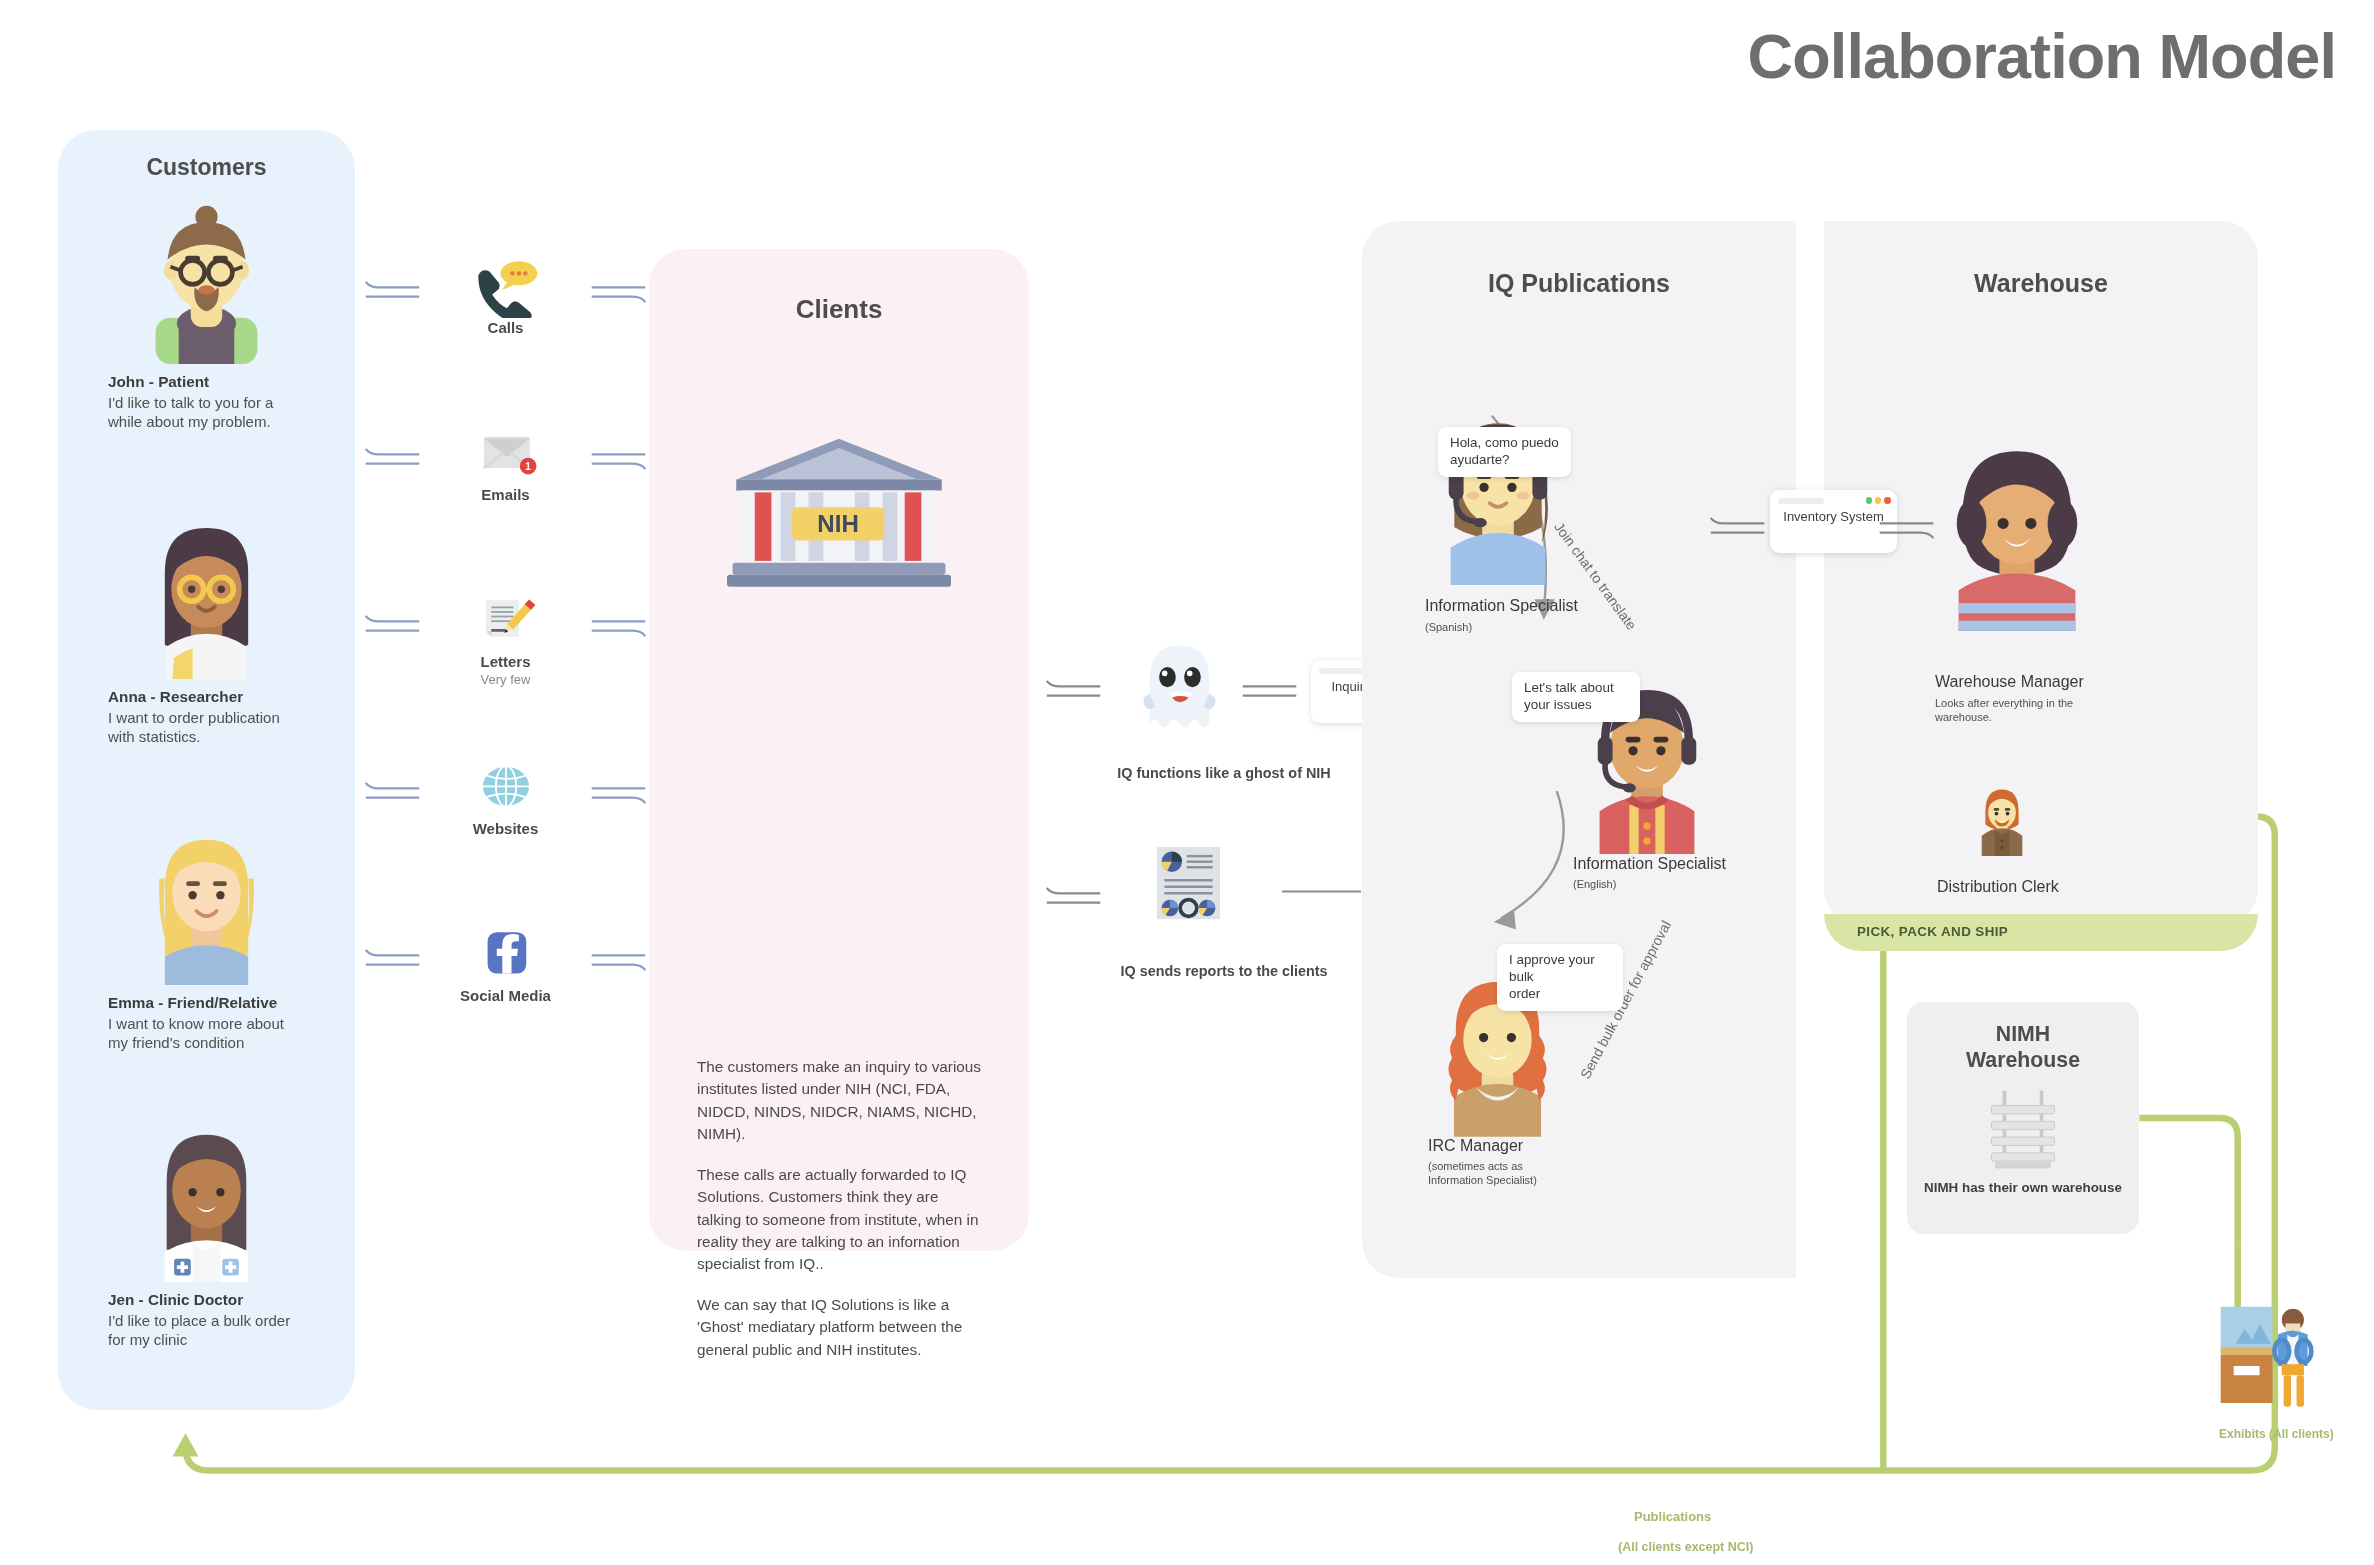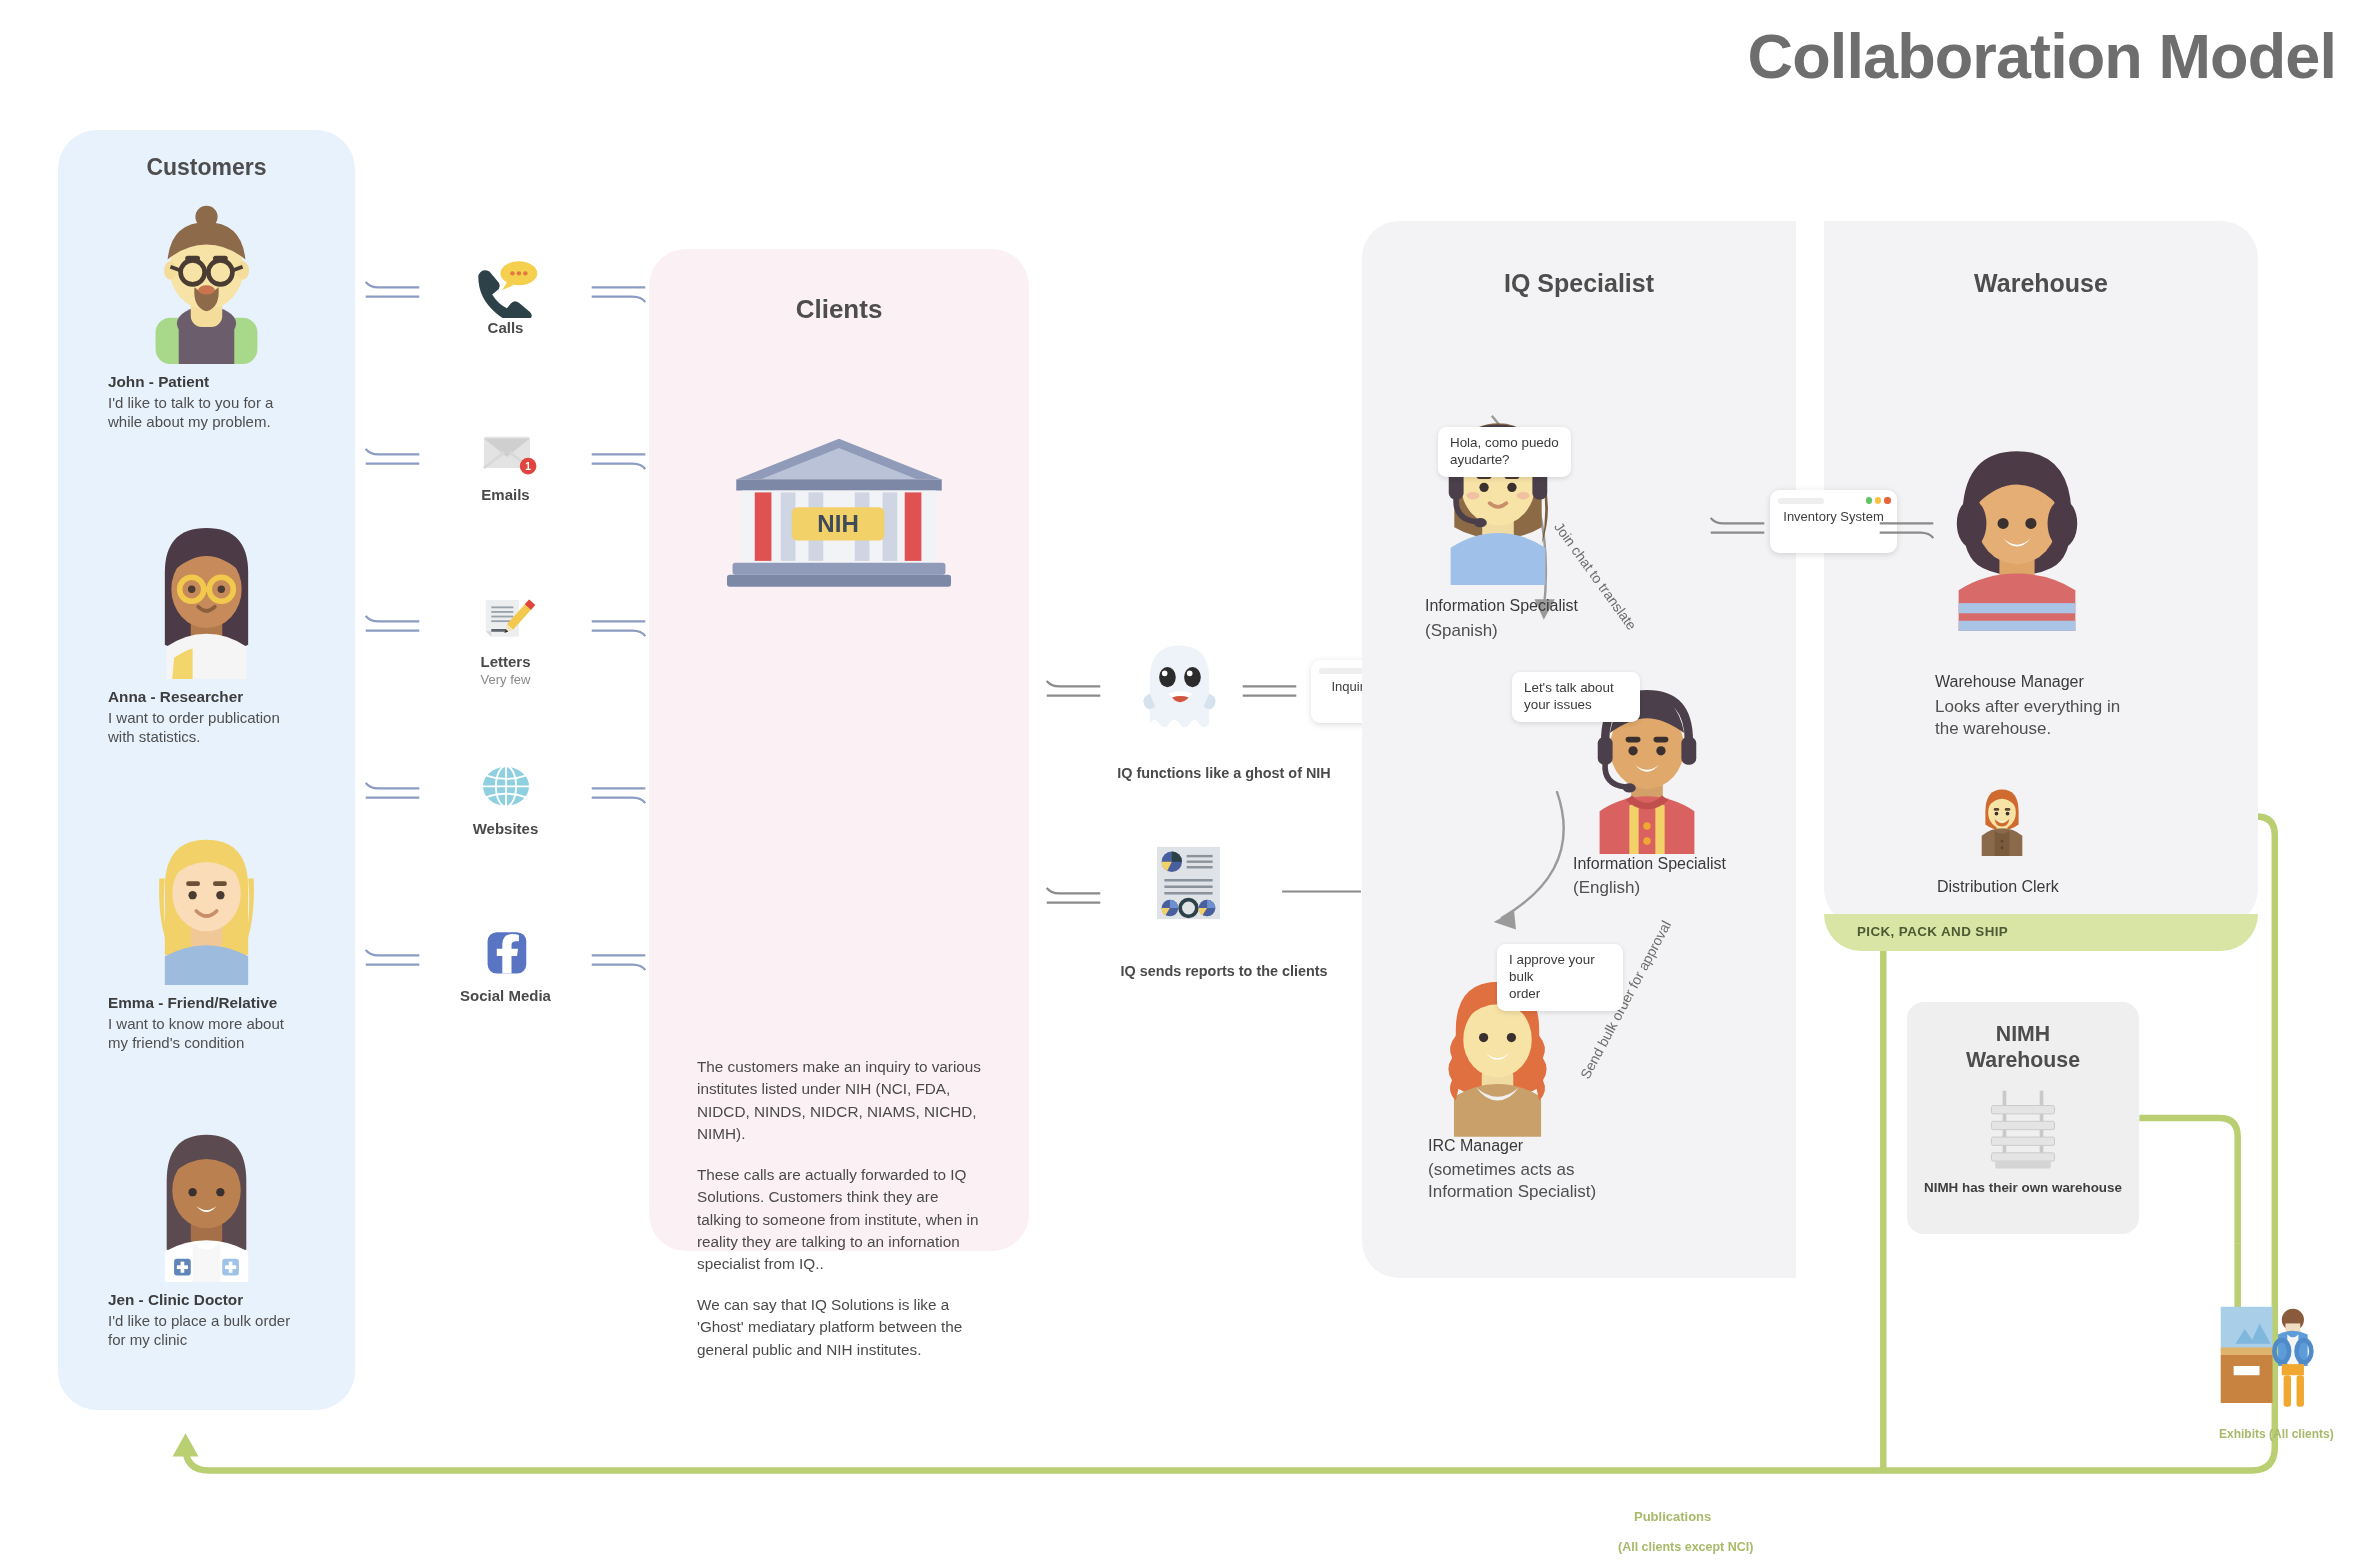--- a/index.html
+++ b/index.html
@@ -134,21 +134,21 @@
     position: absolute; left: 1824px; top: 221px;
     width: 434px; height: 705px;
     background: #f3f3f5;
     border-radius: 0 37px 37px 37px;
   }
   .panel-title {
     position: absolute; top: 48px; left: 0; width: 100%; text-align: center;
     font-size: 25px; font-weight: bold; color: #4d4d4d;
   }
   .person-name { font-size: 16px; font-weight: normal; color: #3a3a3a; }
-  .person-sub  { font-size: 17px; color: #4f4f4f; line-height: 1.28; }
+  .person-sub  { font-size: 11px; color: #4f4f4f; line-height: 1.28; }
 
   .bubble {
     position: absolute;
     background: #ffffff;
     border-radius: 8.3px;
     padding: 8.3px 12px;
     font-size: 13.4px;
     line-height: 1.25;
     color: #3a3a3a;
     box-shadow: 0 1.9px 5.6px rgba(0,0,0,0.11);
@@ -552,21 +552,21 @@
   </div>
 
   <svg class="abs" style="left:223px;top:37px;" width="83" height="11" viewBox="0 0 90 12">
     <line x1="2" y1="6" x2="88" y2="6" stroke="#8a8a8a" stroke-width="2.4"></line>
   </svg>
 
   <div id="reports-caption">IQ sends reports to the clients</div>
 </div>
 
 <div id="hq-panel">
-  <div class="panel-title">IQ Specialist</div>
+  <div class="panel-title">IQ Publications</div>
 </div>
 
 <svg class="abs" style="left:1362px;top:221px;width:434px;height:1057px;pointer-events:none;" viewBox="0 0 468 1140">
   <path d="M 140 210 Q 210 290 196 420" fill="none" stroke="#9a9a9a" stroke-width="2.6"></path>
   <path d="M 196 430 L 186 408 L 208 408 Z" fill="#9a9a9a"></path>
   <path d="M 210 615 Q 240 700 150 752" fill="none" stroke="#9a9a9a" stroke-width="2.6"></path>
   <path d="M 142 756 L 164 744 L 166 764 Z" fill="#9a9a9a"></path>
 </svg>
 
 <div class="abs" style="left:1419px;top:399px;">

